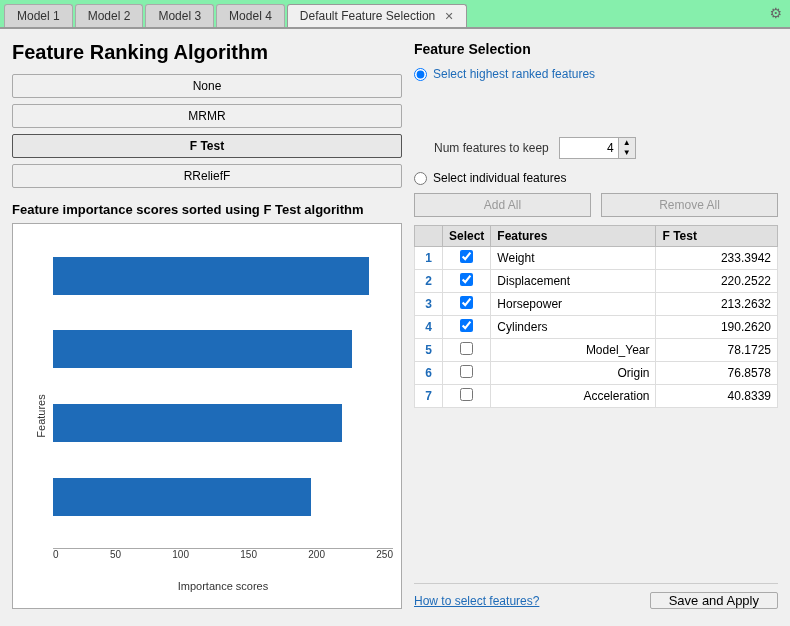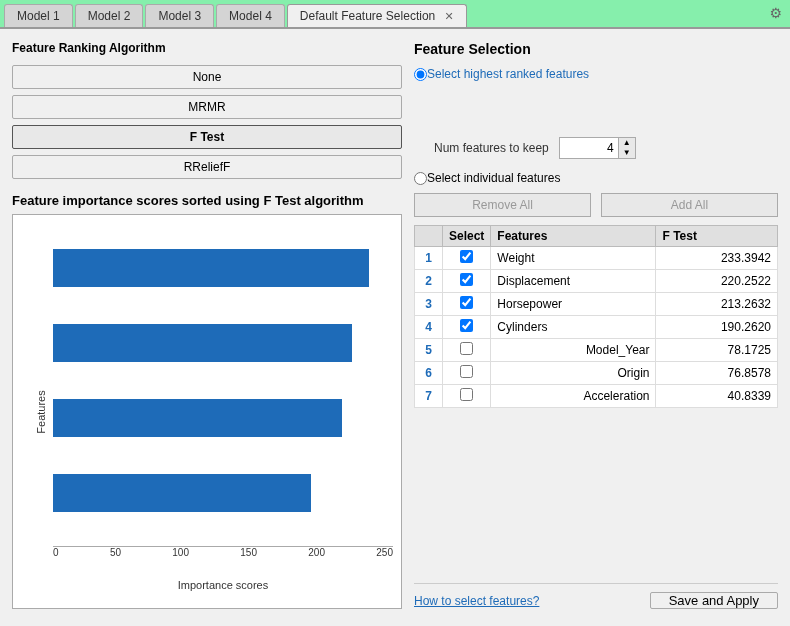--- a/index.html
+++ b/index.html
@@ -59,21 +59,21 @@
       height: calc(626px - 34px);
     }
 
     
     .left-panel {
       flex: 0 0 390px;
       display: flex;
       flex-direction: column;
     }
     .section-title {
-      font-size: 12px;
+      font-size: 20px;
       font-weight: bold;
       margin-bottom: 10px;
       color: #000;
     }
 
     .algo-buttons {
       display: flex;
       gap: 6px;
       margin-bottom: 14px;
       flex-direction: column;
@@ -171,20 +171,21 @@
       font-size: 14px;
       font-weight: bold;
       margin-bottom: 10px;
       color: #000;
     }
 
     .radio-row {
       display: flex;
       align-items: center;
       margin-bottom: 8px;
+      gap: 6px;
     }
     .radio-row input[type="radio"] {
       margin: 0;
     }
     .radio-label-link {
       color: #1e6bb8;
       text-decoration: none;
     }
 
     .num-features-row {
@@ -394,22 +395,22 @@
         </div>
       </div>
     </div>
 
     <div class="radio-row">
       <input type="radio" name="feature-select" id="radio-individual" style="">
       <label for="radio-individual">Select individual features</label>
     </div>
 
     <div class="add-remove-row">
+      <button class="add-remove-btn">Add All</button>
       <button class="add-remove-btn">Remove All</button>
-      <button class="add-remove-btn">Add All</button>
     </div>
 
     <table class="feature-table">
       <thead>
         <tr>
           <th class="num-col"></th>
           <th>Select</th>
           <th>Features</th>
           <th>F Test</th>
         </tr>

